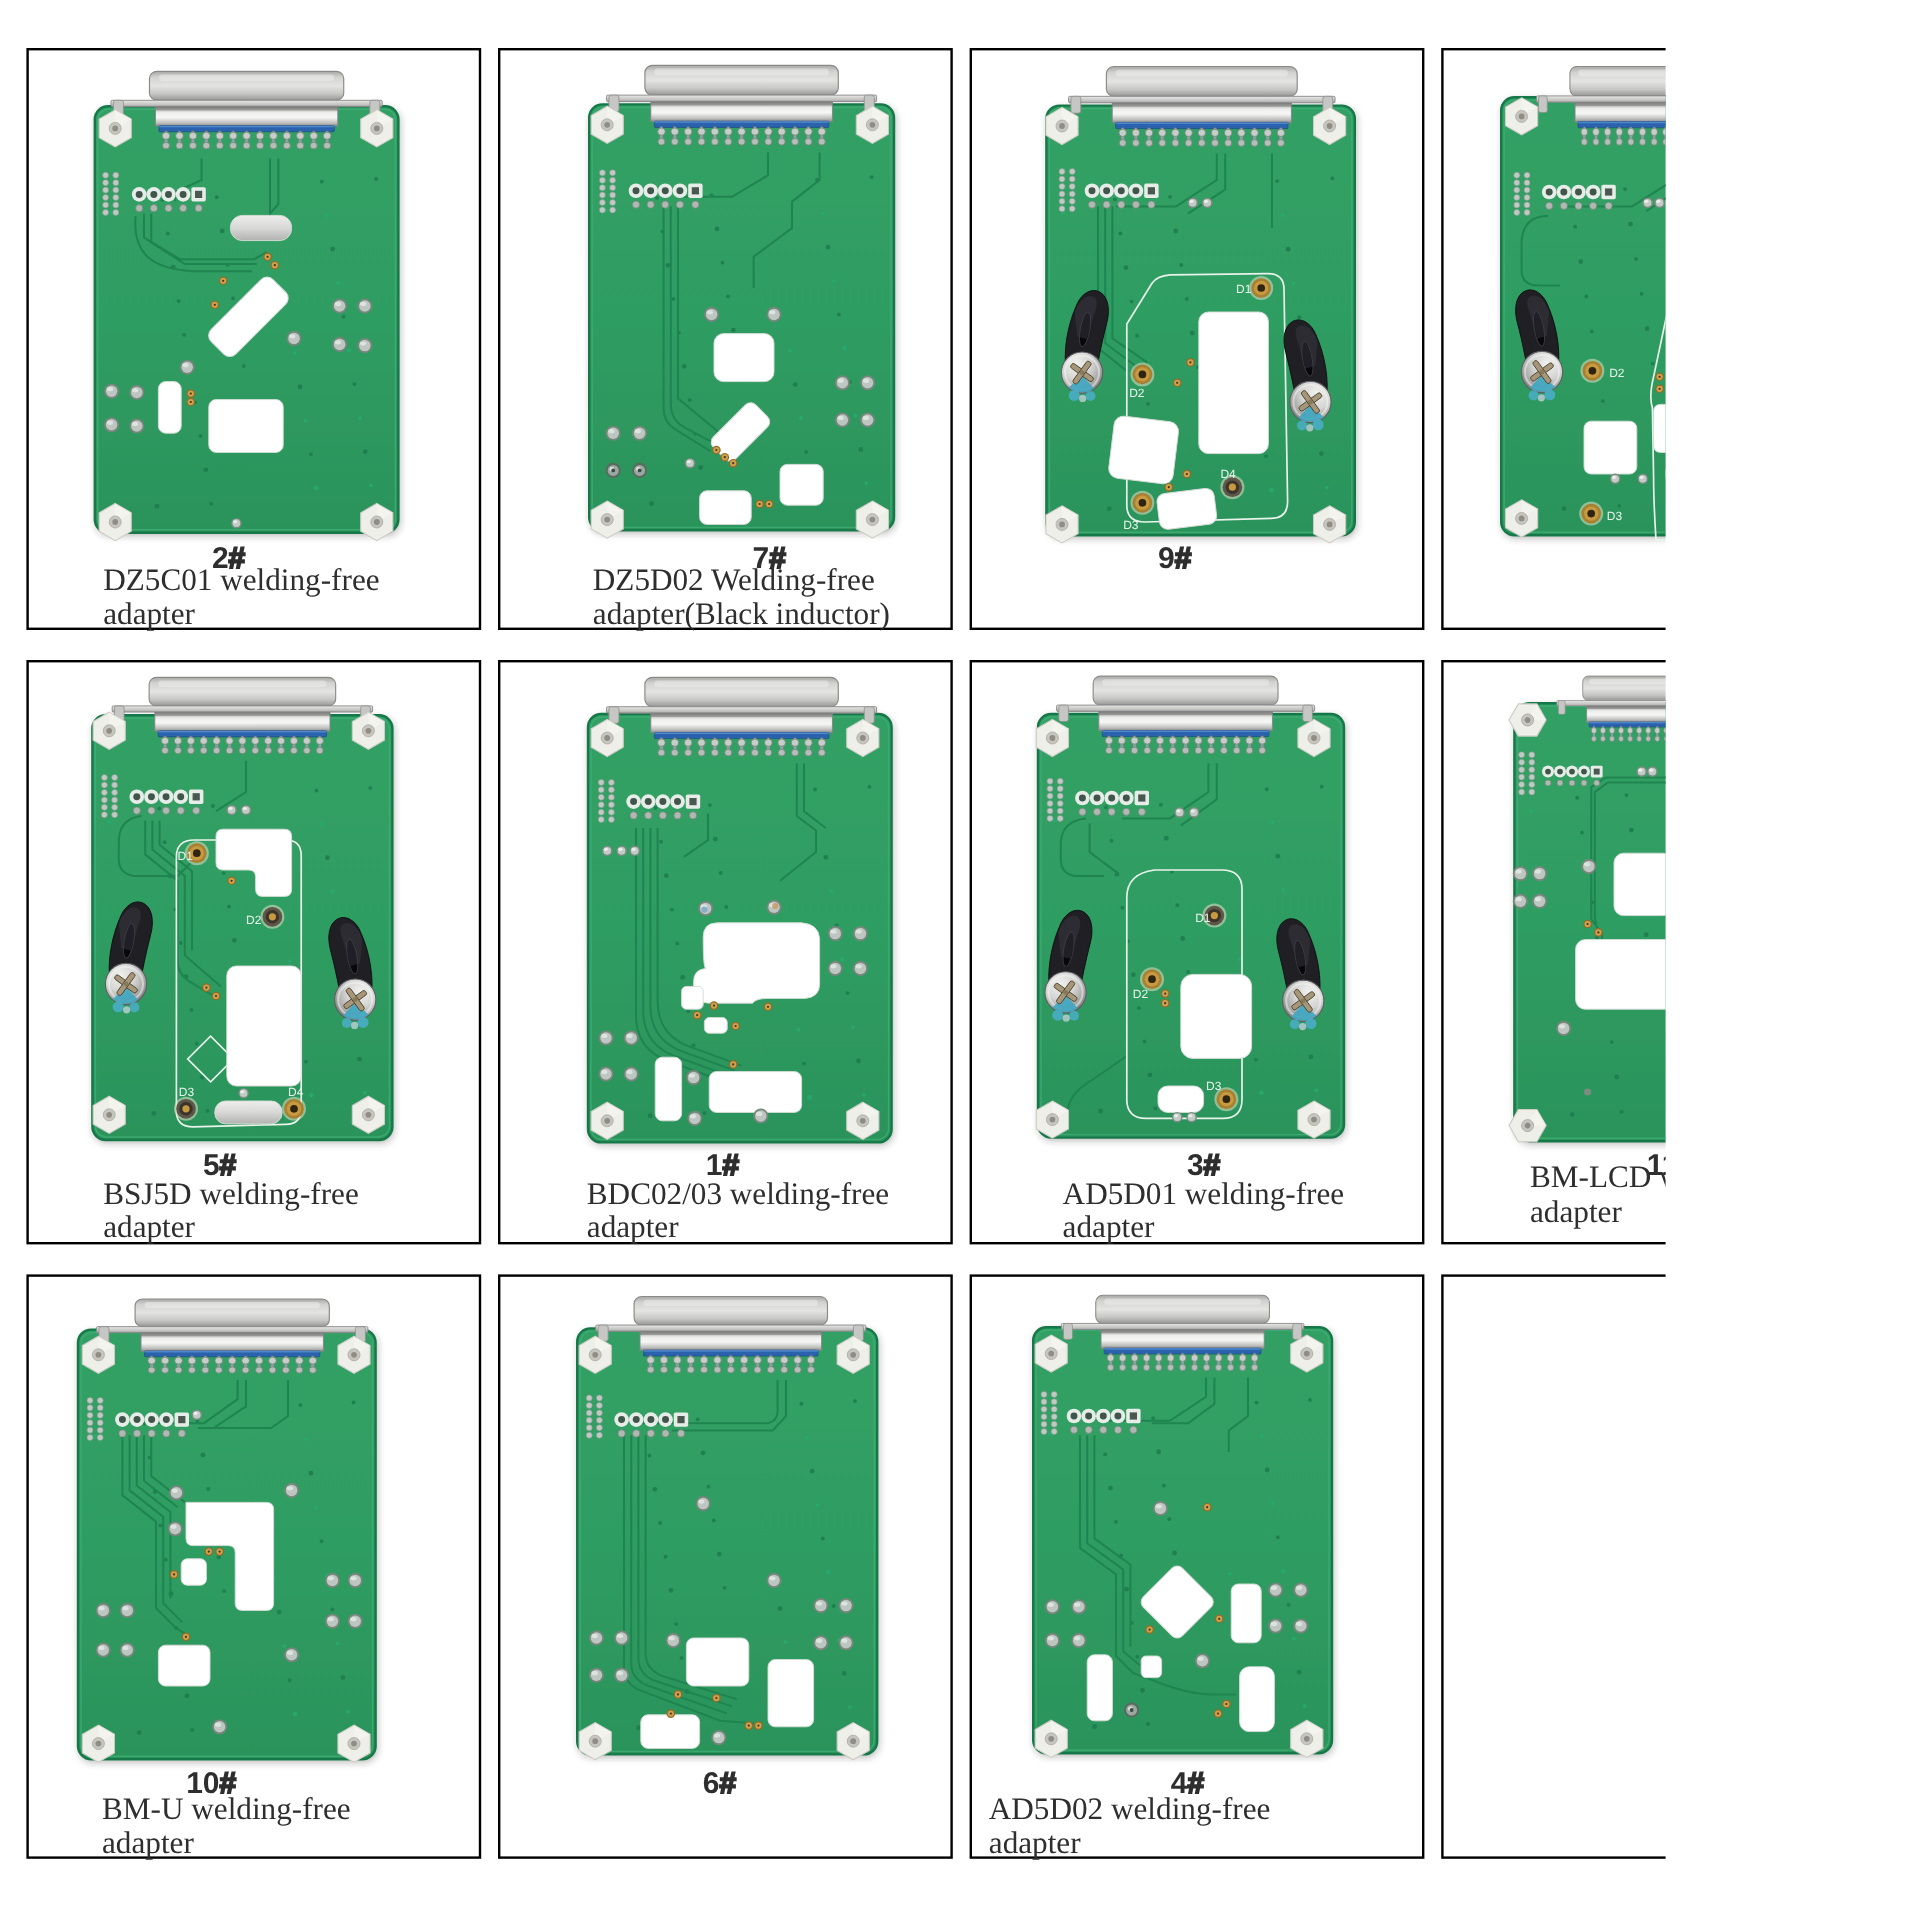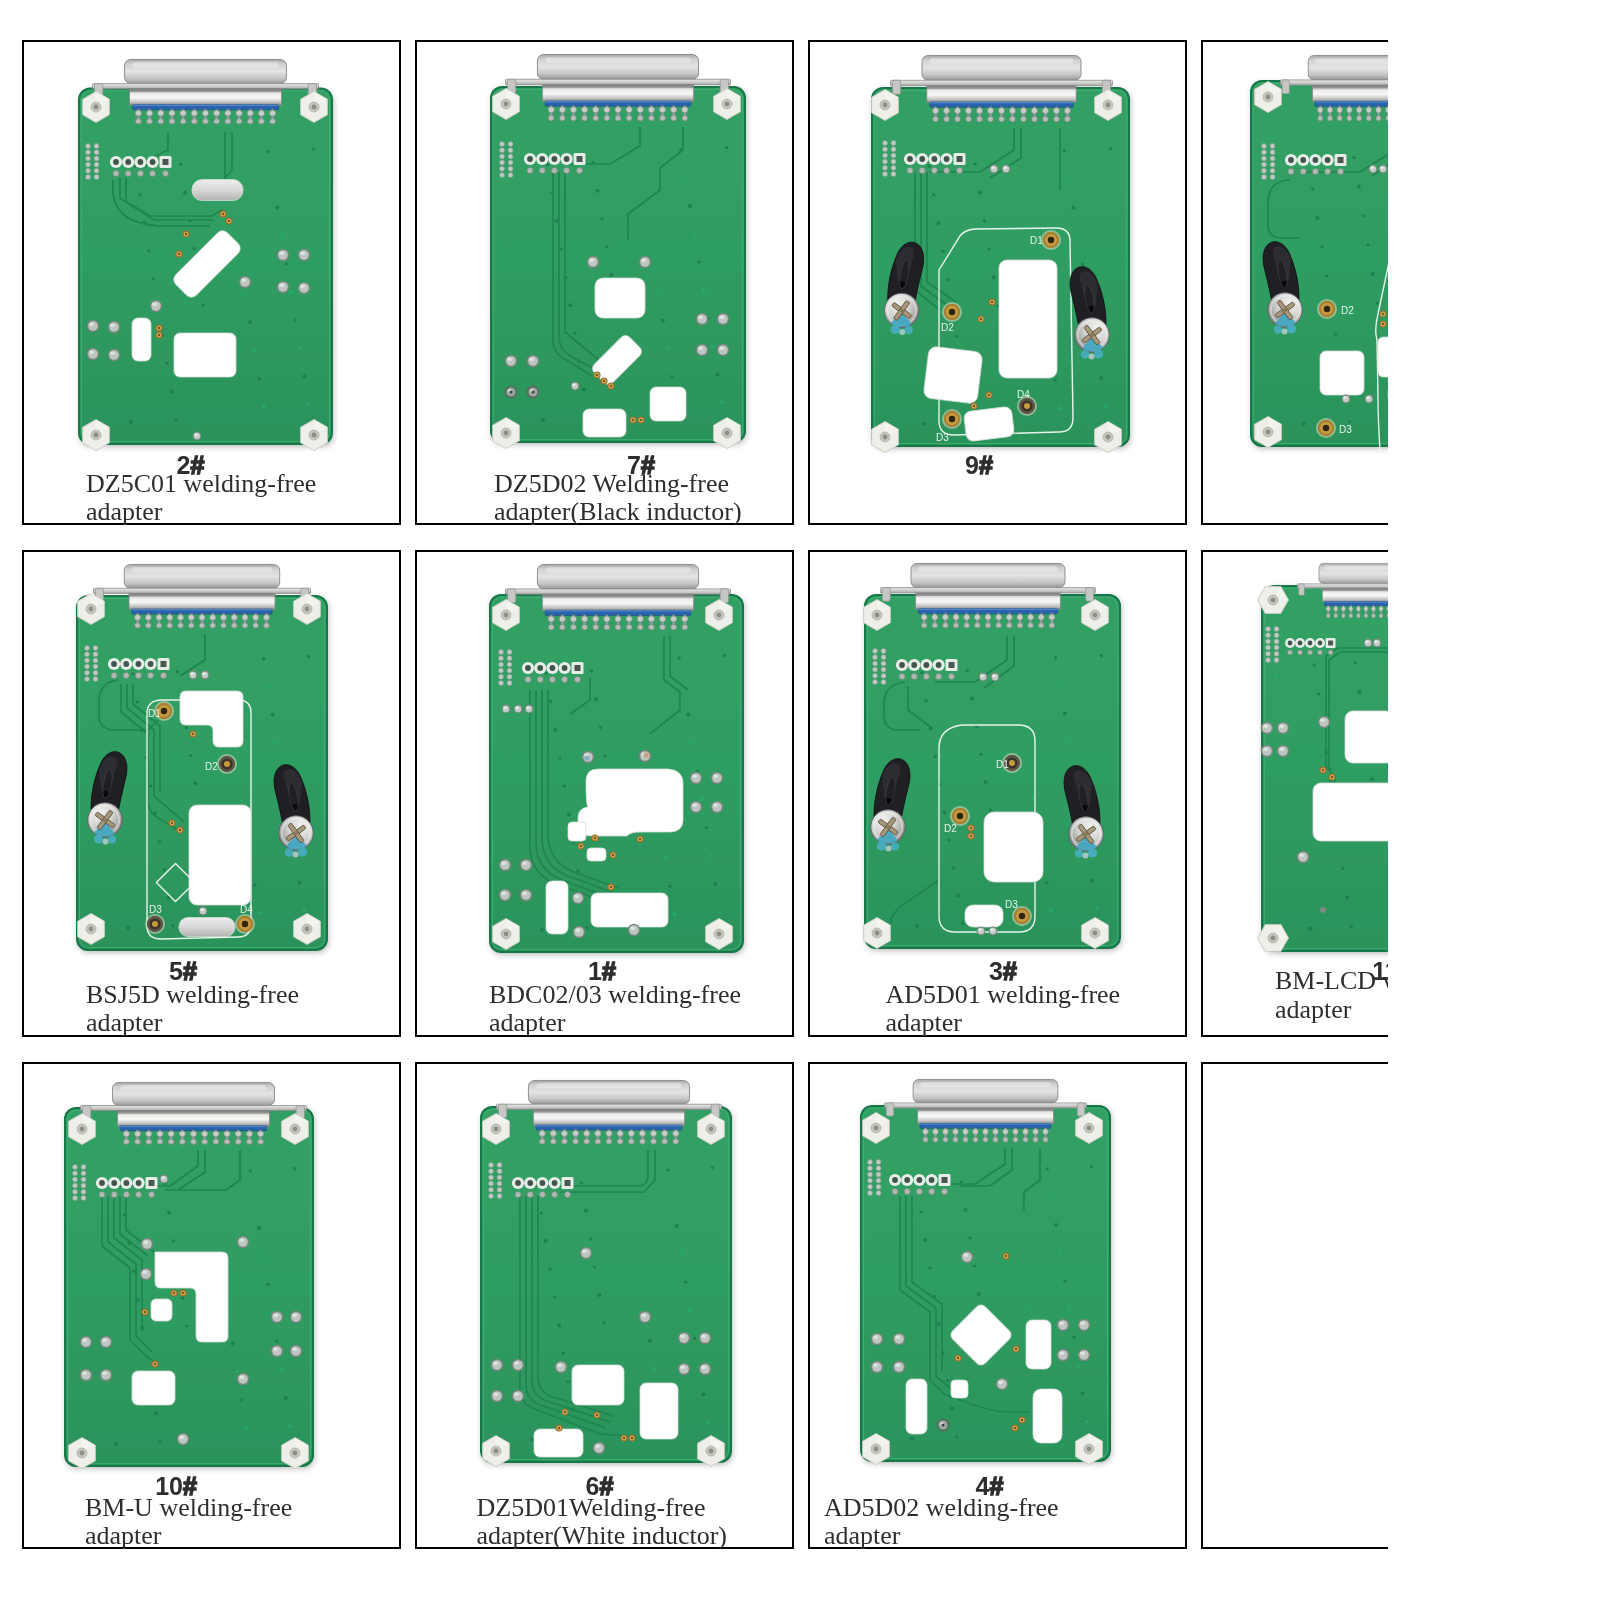--- a/index.html
+++ b/index.html
@@ -1251,16 +1251,15 @@
 <div class="num" style="left:1003px;top:957px">3<span class="hh">#</span></div>
 <div class="desc" style="left:885.5px;top:980.5px">AD5D01 welding-free<br>adapter</div>
 
 <div class="num" style="left:1392.5px;top:957px">11<span class="hh">#</span></div>
 <div class="desc" style="left:1275px;top:967px">BM-LCD welding-free<br>adapter</div>
 
 <div class="num" style="left:176px;top:1471.5px">10<span class="hh">#</span></div>
 <div class="desc" style="left:85px;top:1493.5px">BM-U welding-free<br>adapter</div>
 
 <div class="num" style="left:599.5px;top:1471.5px">6<span class="hh">#</span></div>
-<div class="desc" style="left:476.5px;top:1493.5px">DZ5D01Welding-free<br>adapter(White inductor)</div>
 
 <div class="num" style="left:989.5px;top:1471.5px">4<span class="hh">#</span></div>
 <div class="desc" style="left:824px;top:1493.5px">AD5D02 welding-free<br>adapter</div>
 </div>
 </body></html>

